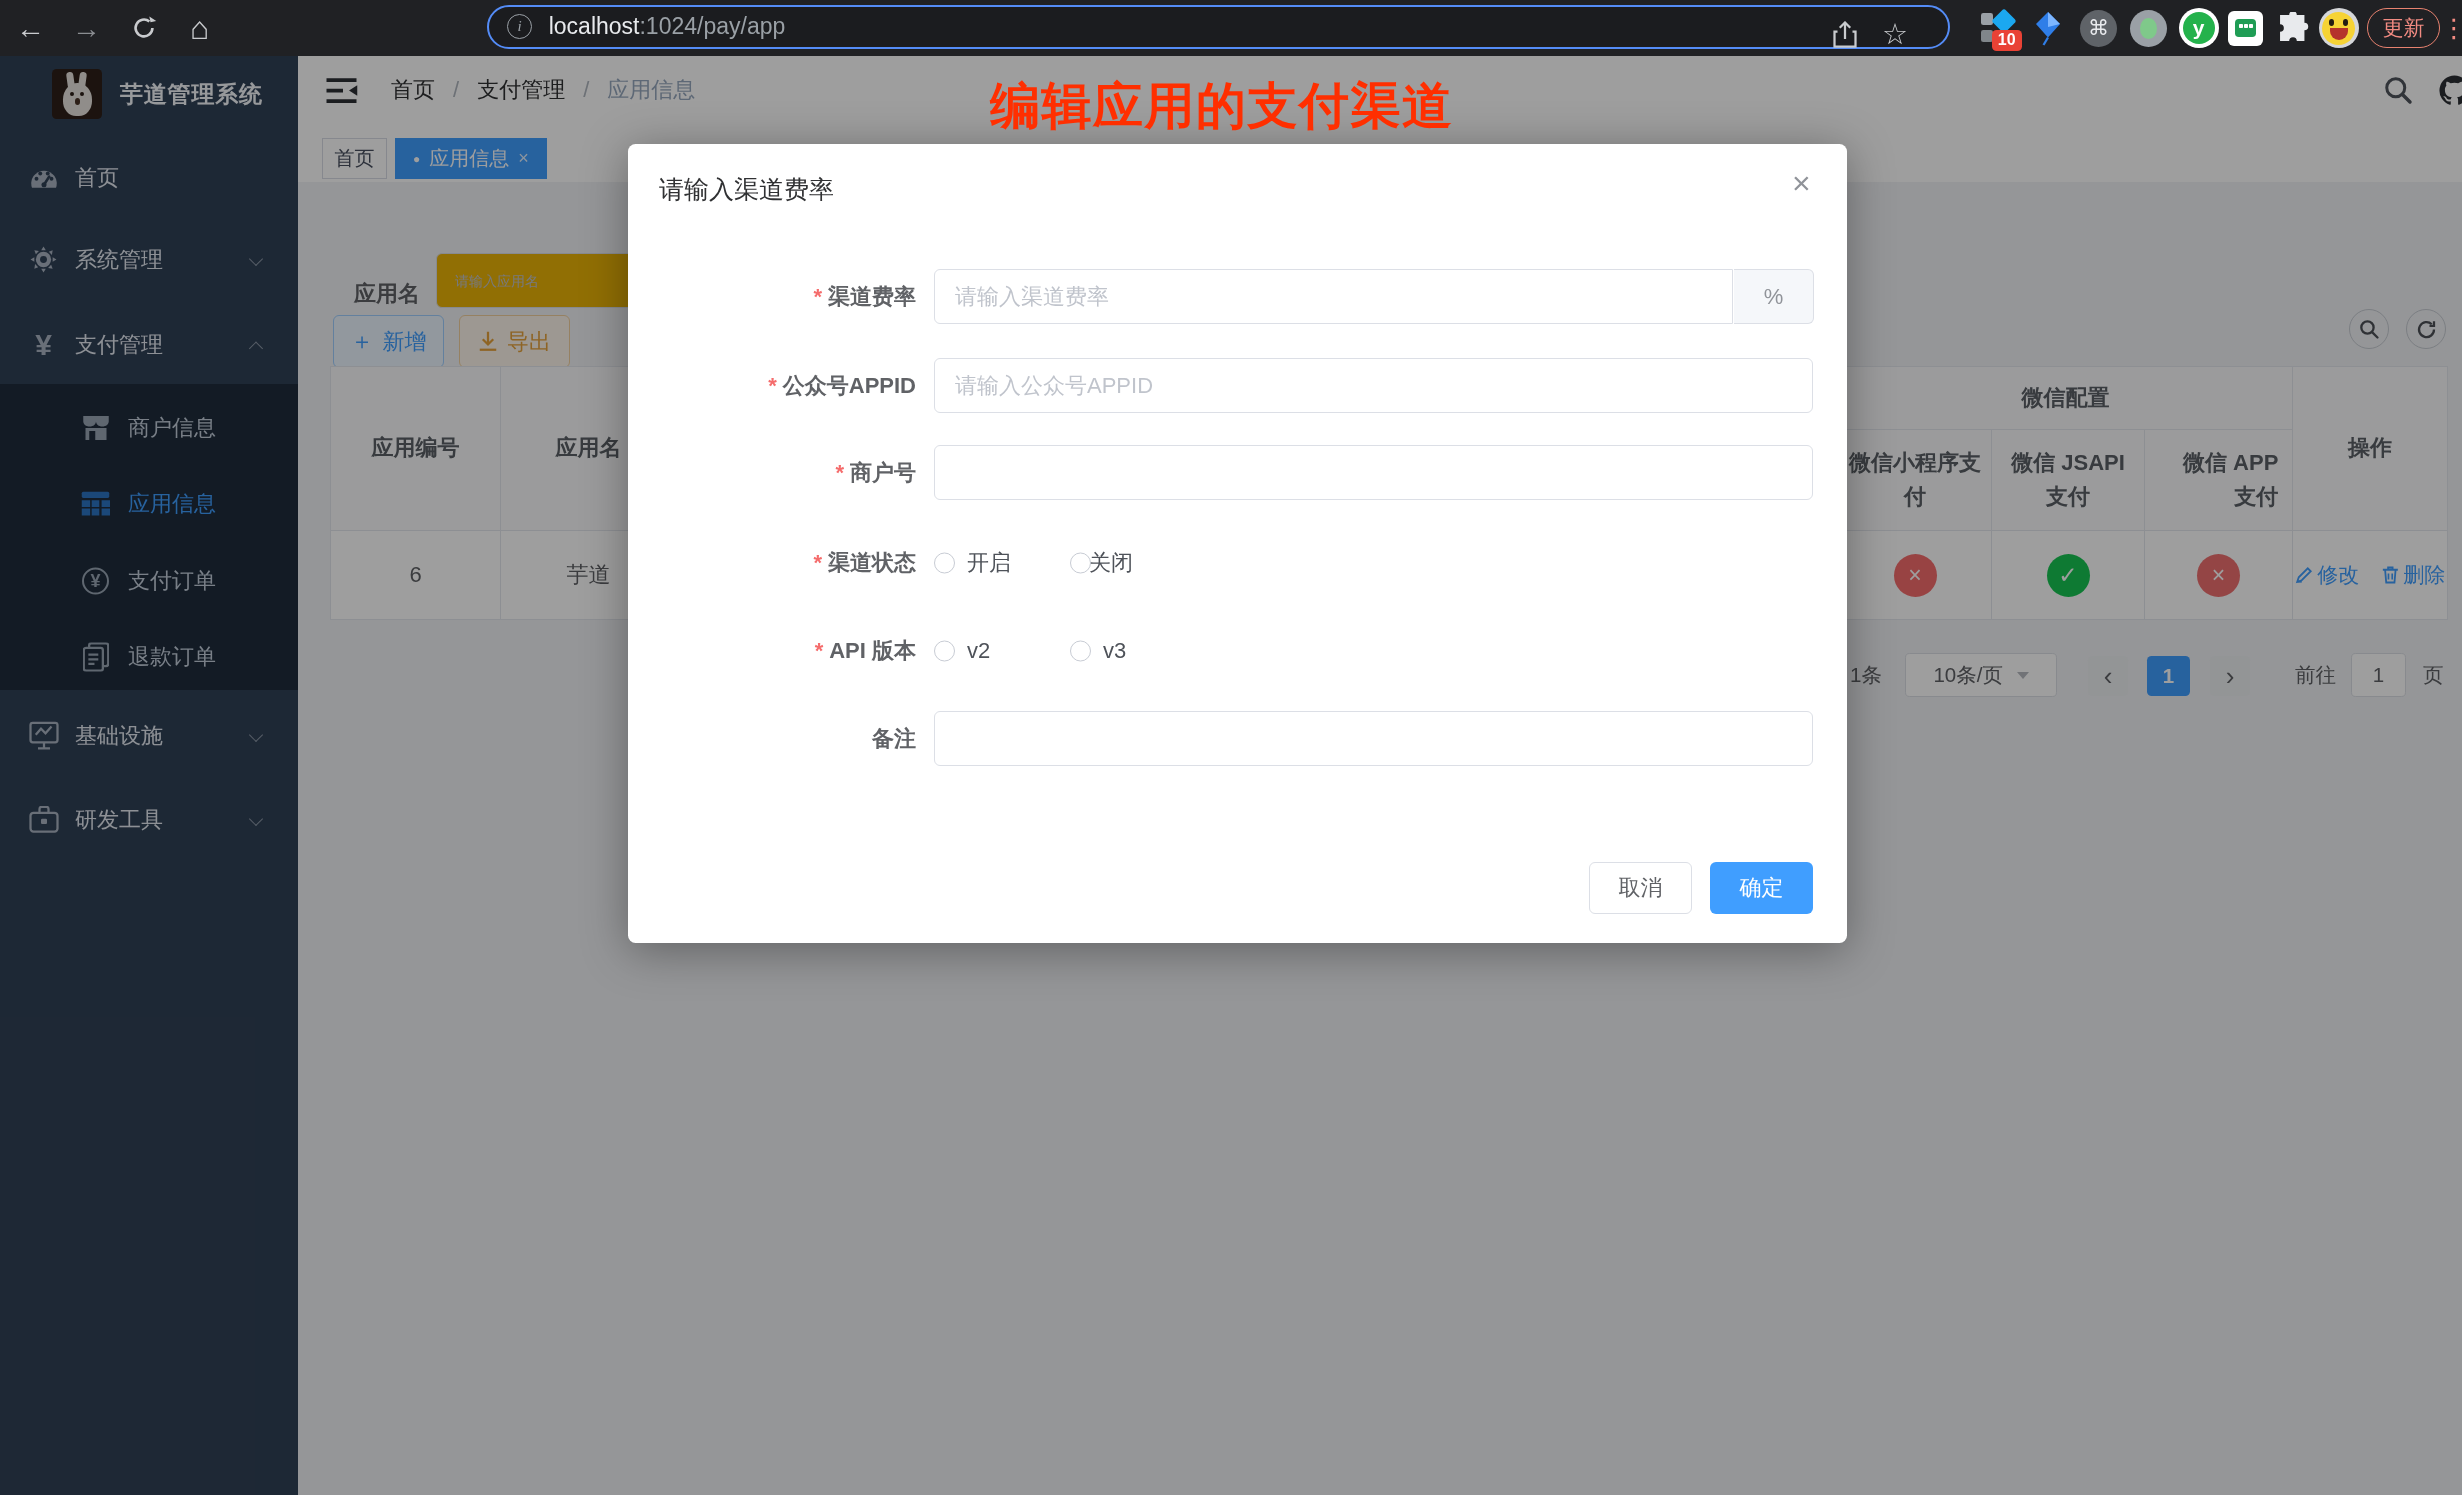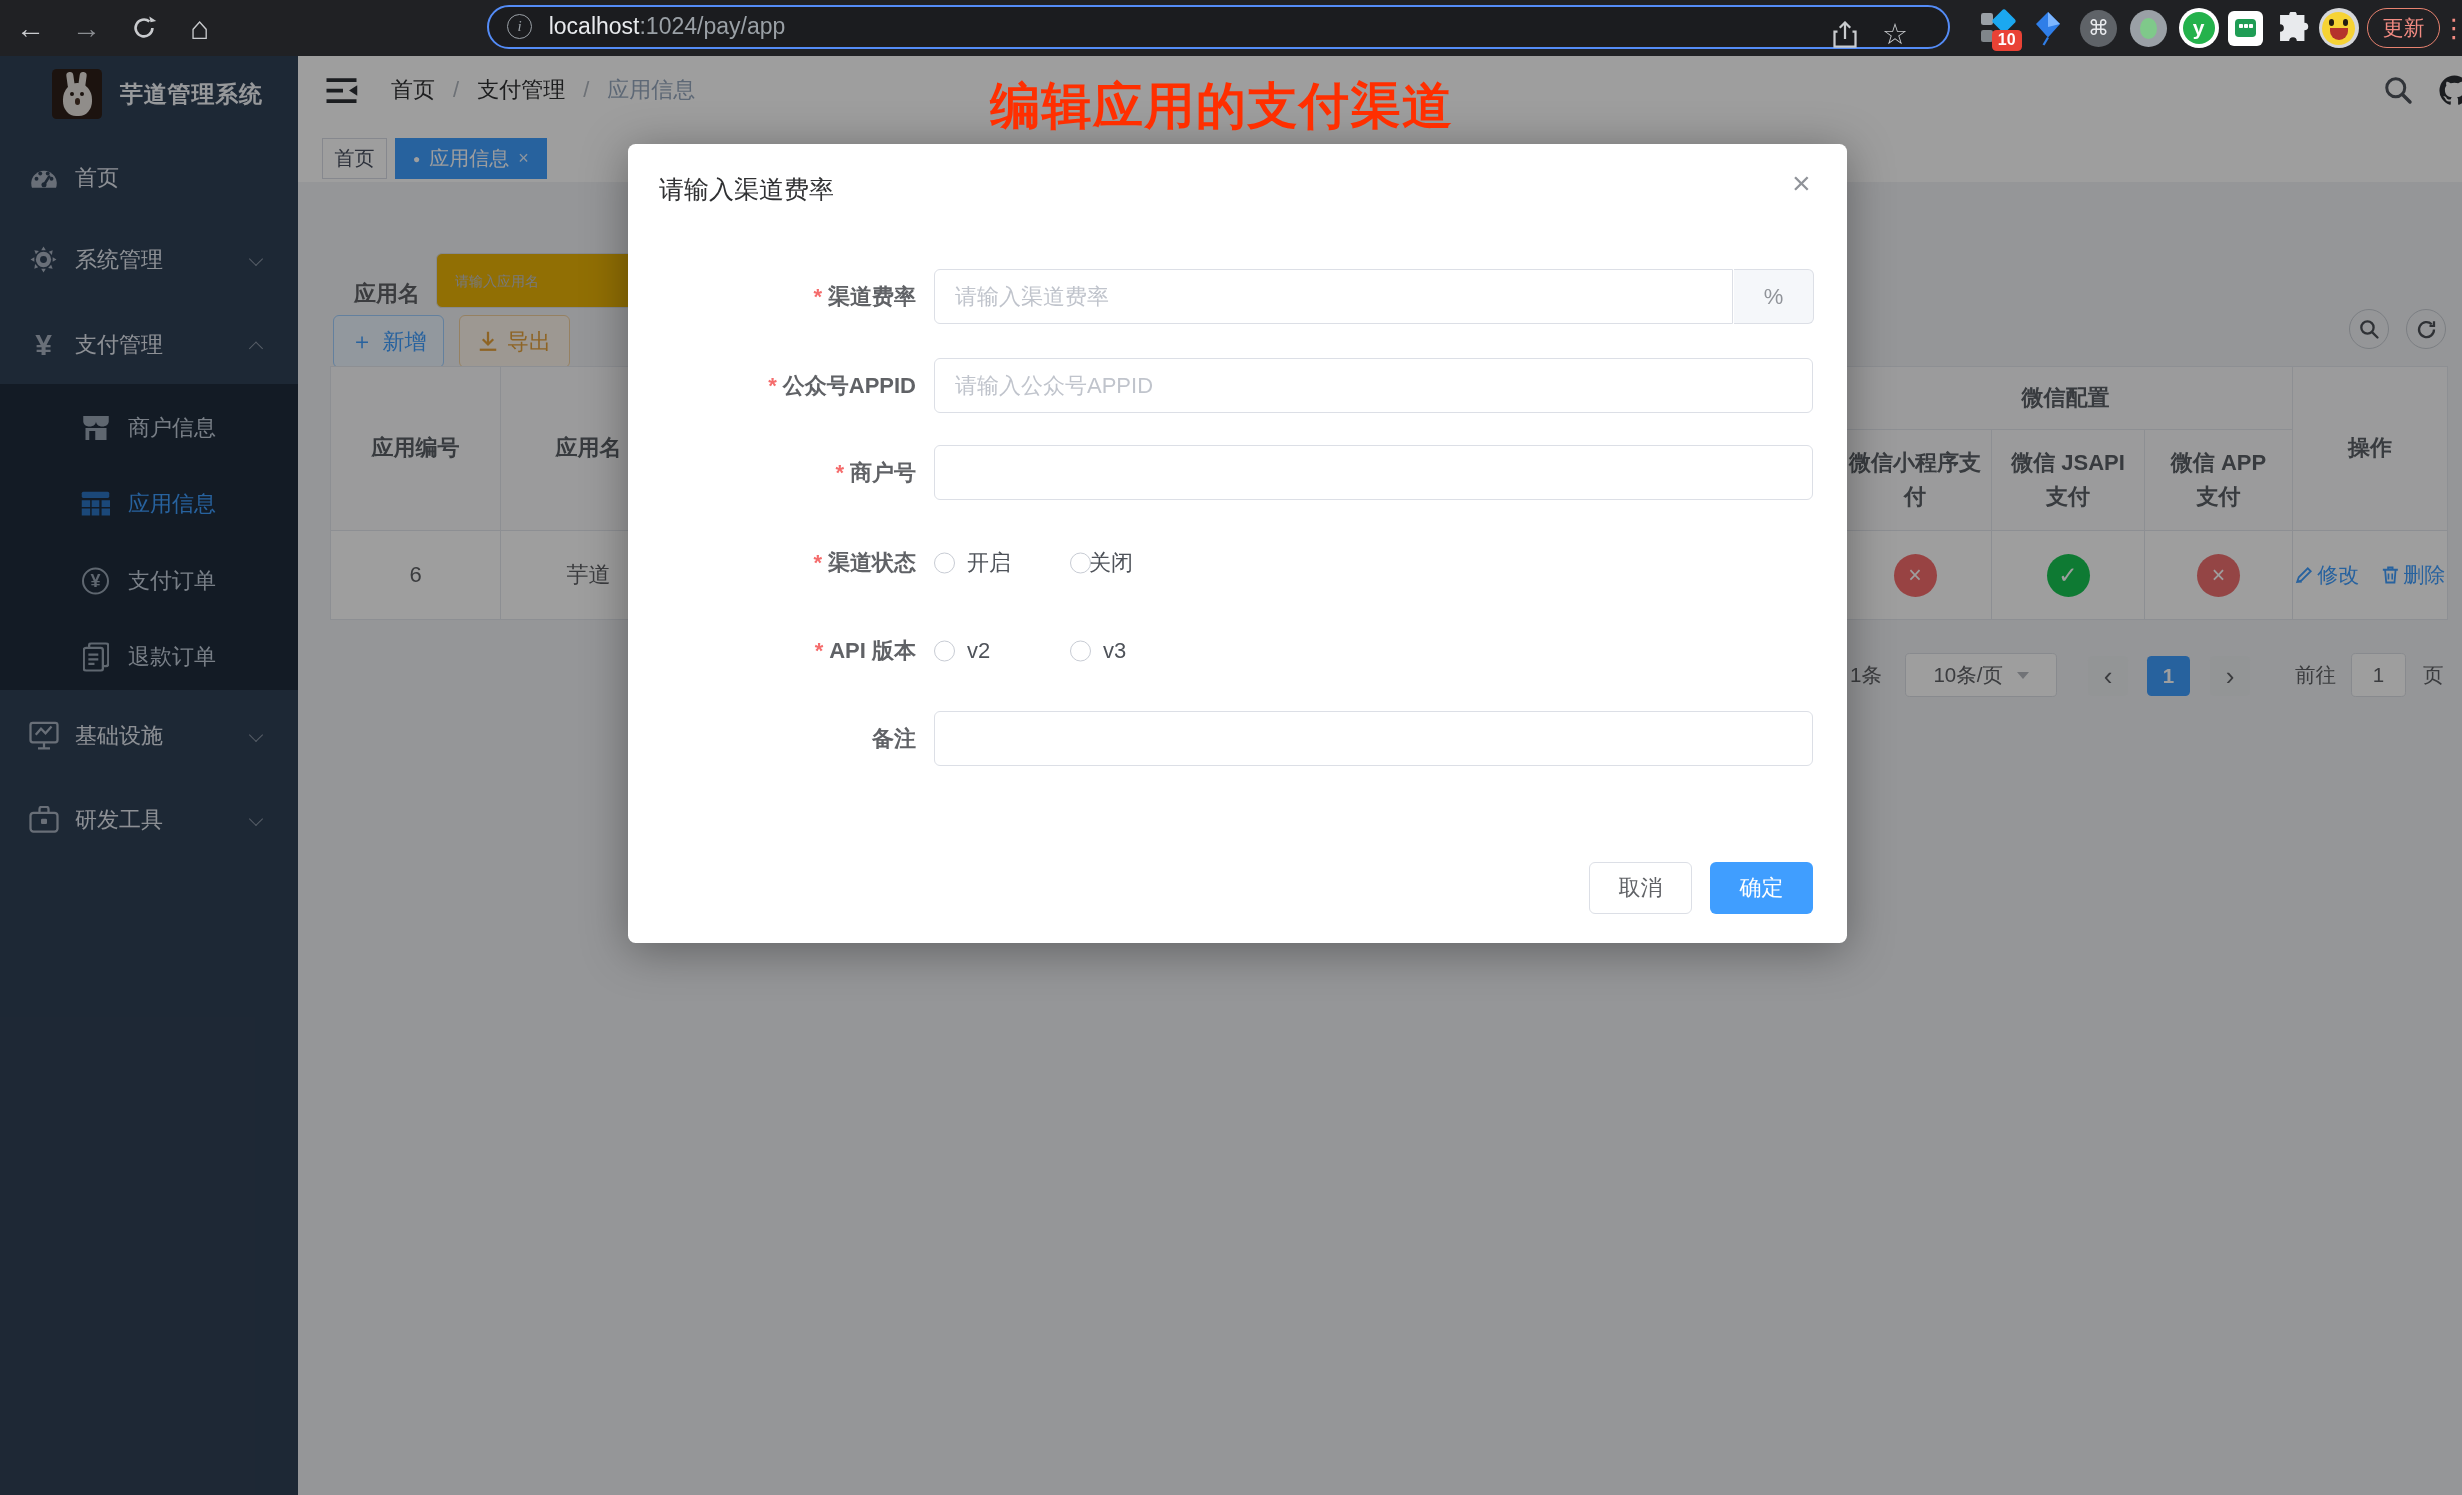--- a/index.html
+++ b/index.html
@@ -386,21 +386,21 @@
           <tr style="height:63px;">
         <th rowspan="2">应用编号</th>
         <th rowspan="2">应用名</th>
         <th rowspan="2"></th>
         <th colspan="3">微信配置</th>
         <th rowspan="2">操作</th>
       </tr>
       <tr style="height:101px;">
         <th style="padding:0 7.6px;">微信小程序支付</th>
         <th style="padding:0 13.7px;">微信 JSAPI 支付</th>
-        <th style="padding:0 13.7px;">微信 APP 支付</th>
+        <th style="padding:0 13.7px;text-align:right;">微信 APP 支付</th>
       </tr>
       <tr style="height:89px;">
         <td>6</td>
         <td>芋道</td>
         <td></td>
         <td>
           <span class="stcirc" style="background:#F56C6C;">×</span>
         </td>
         <td>
           <span class="stcirc" style="background:#17c653;">✓</span>

